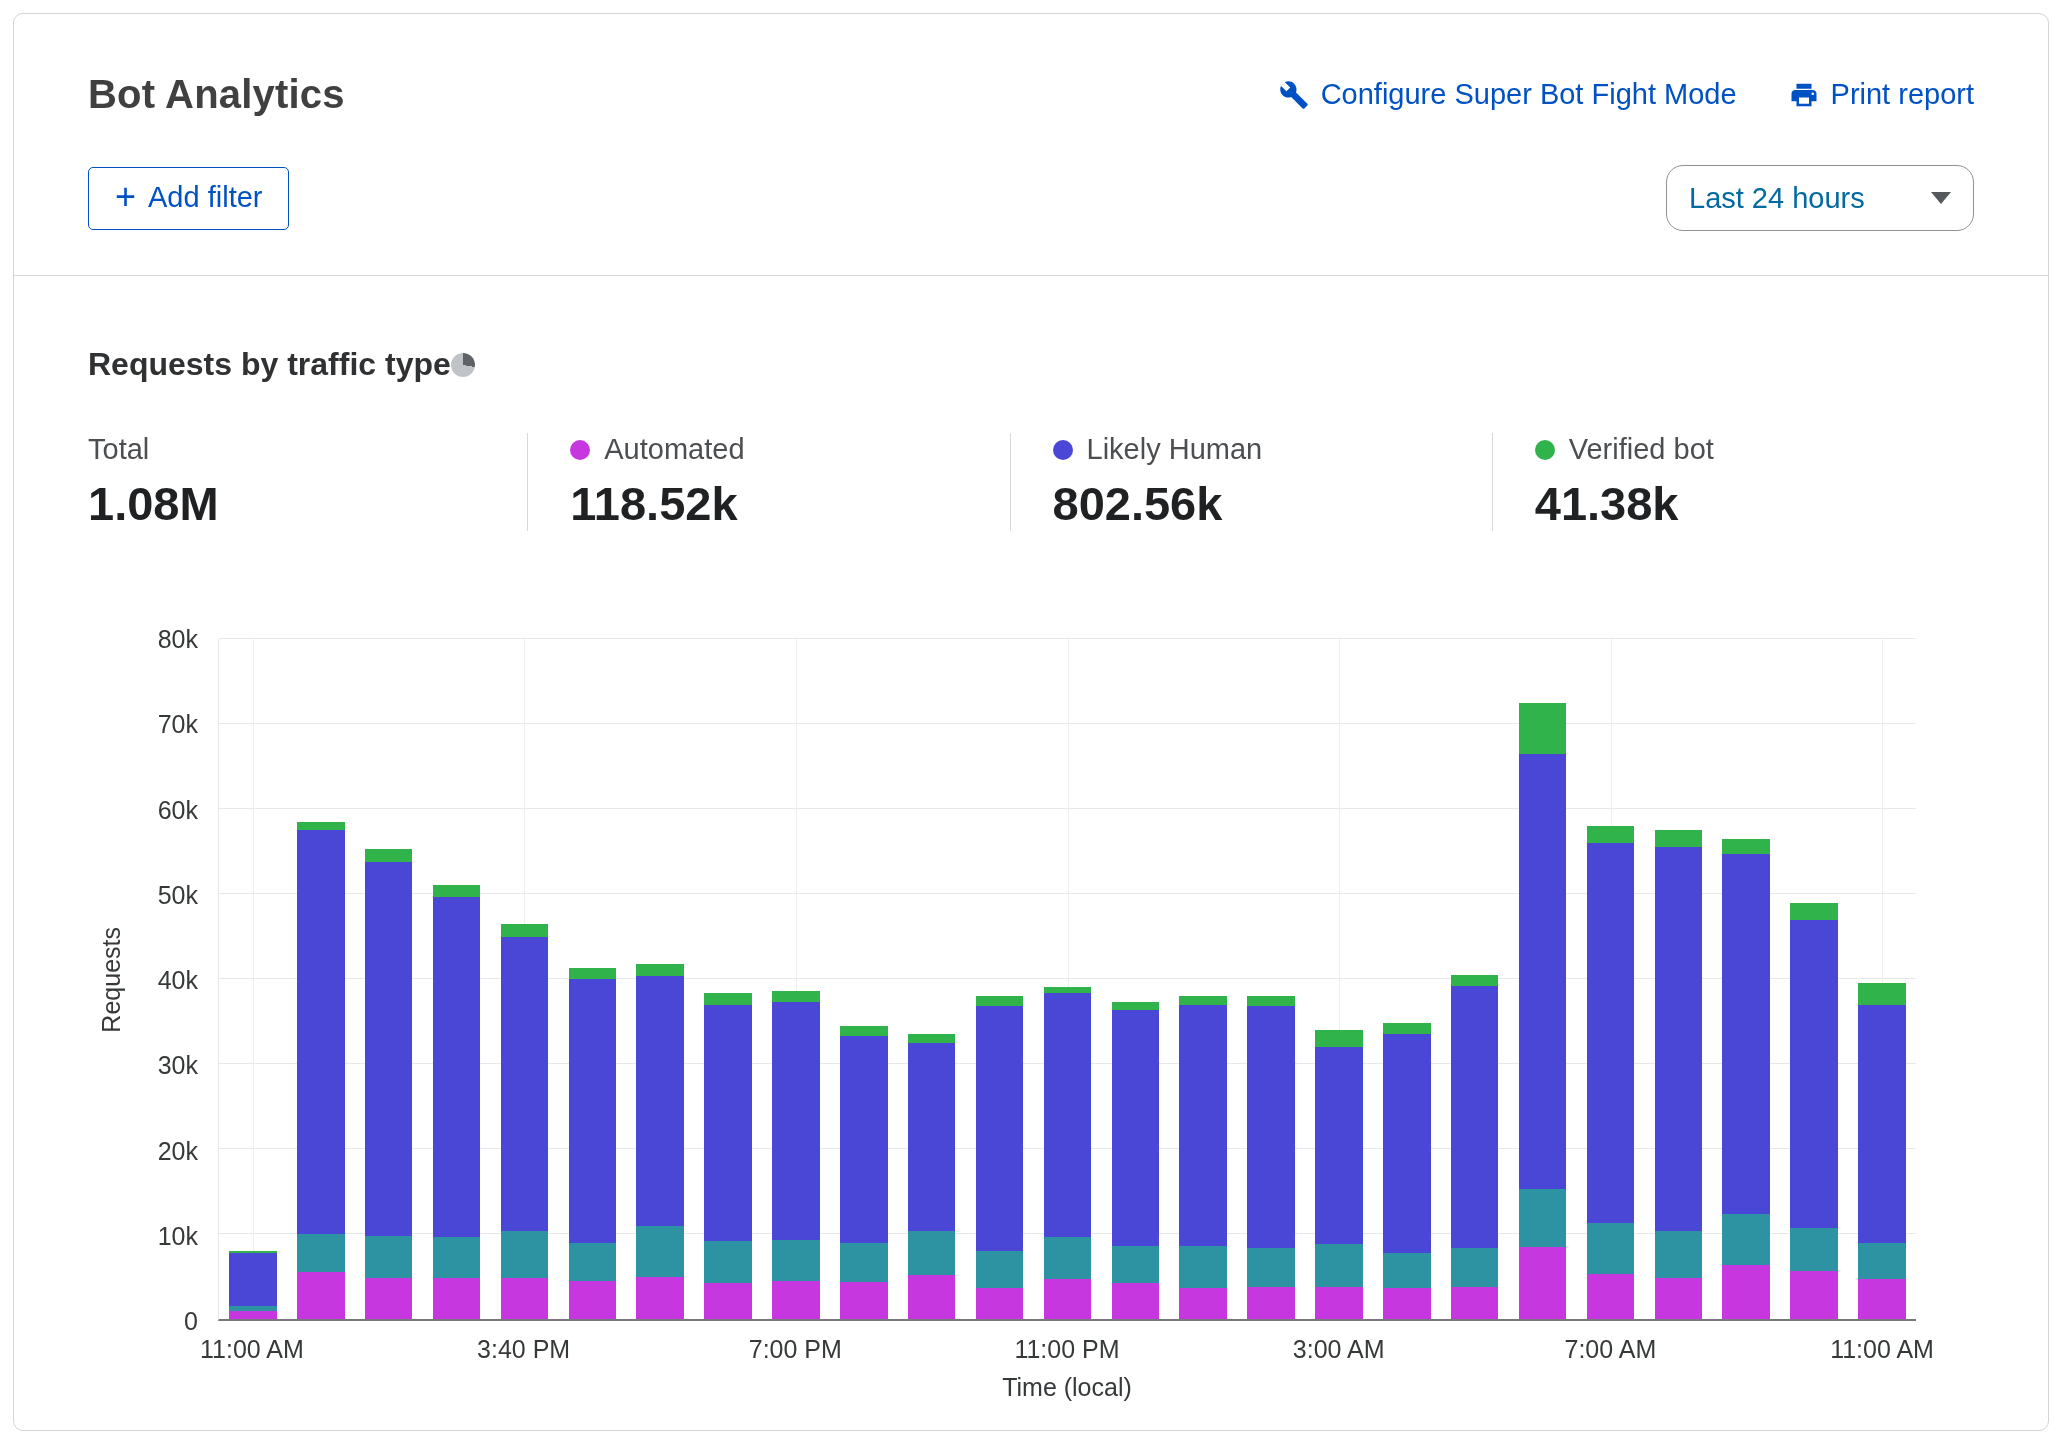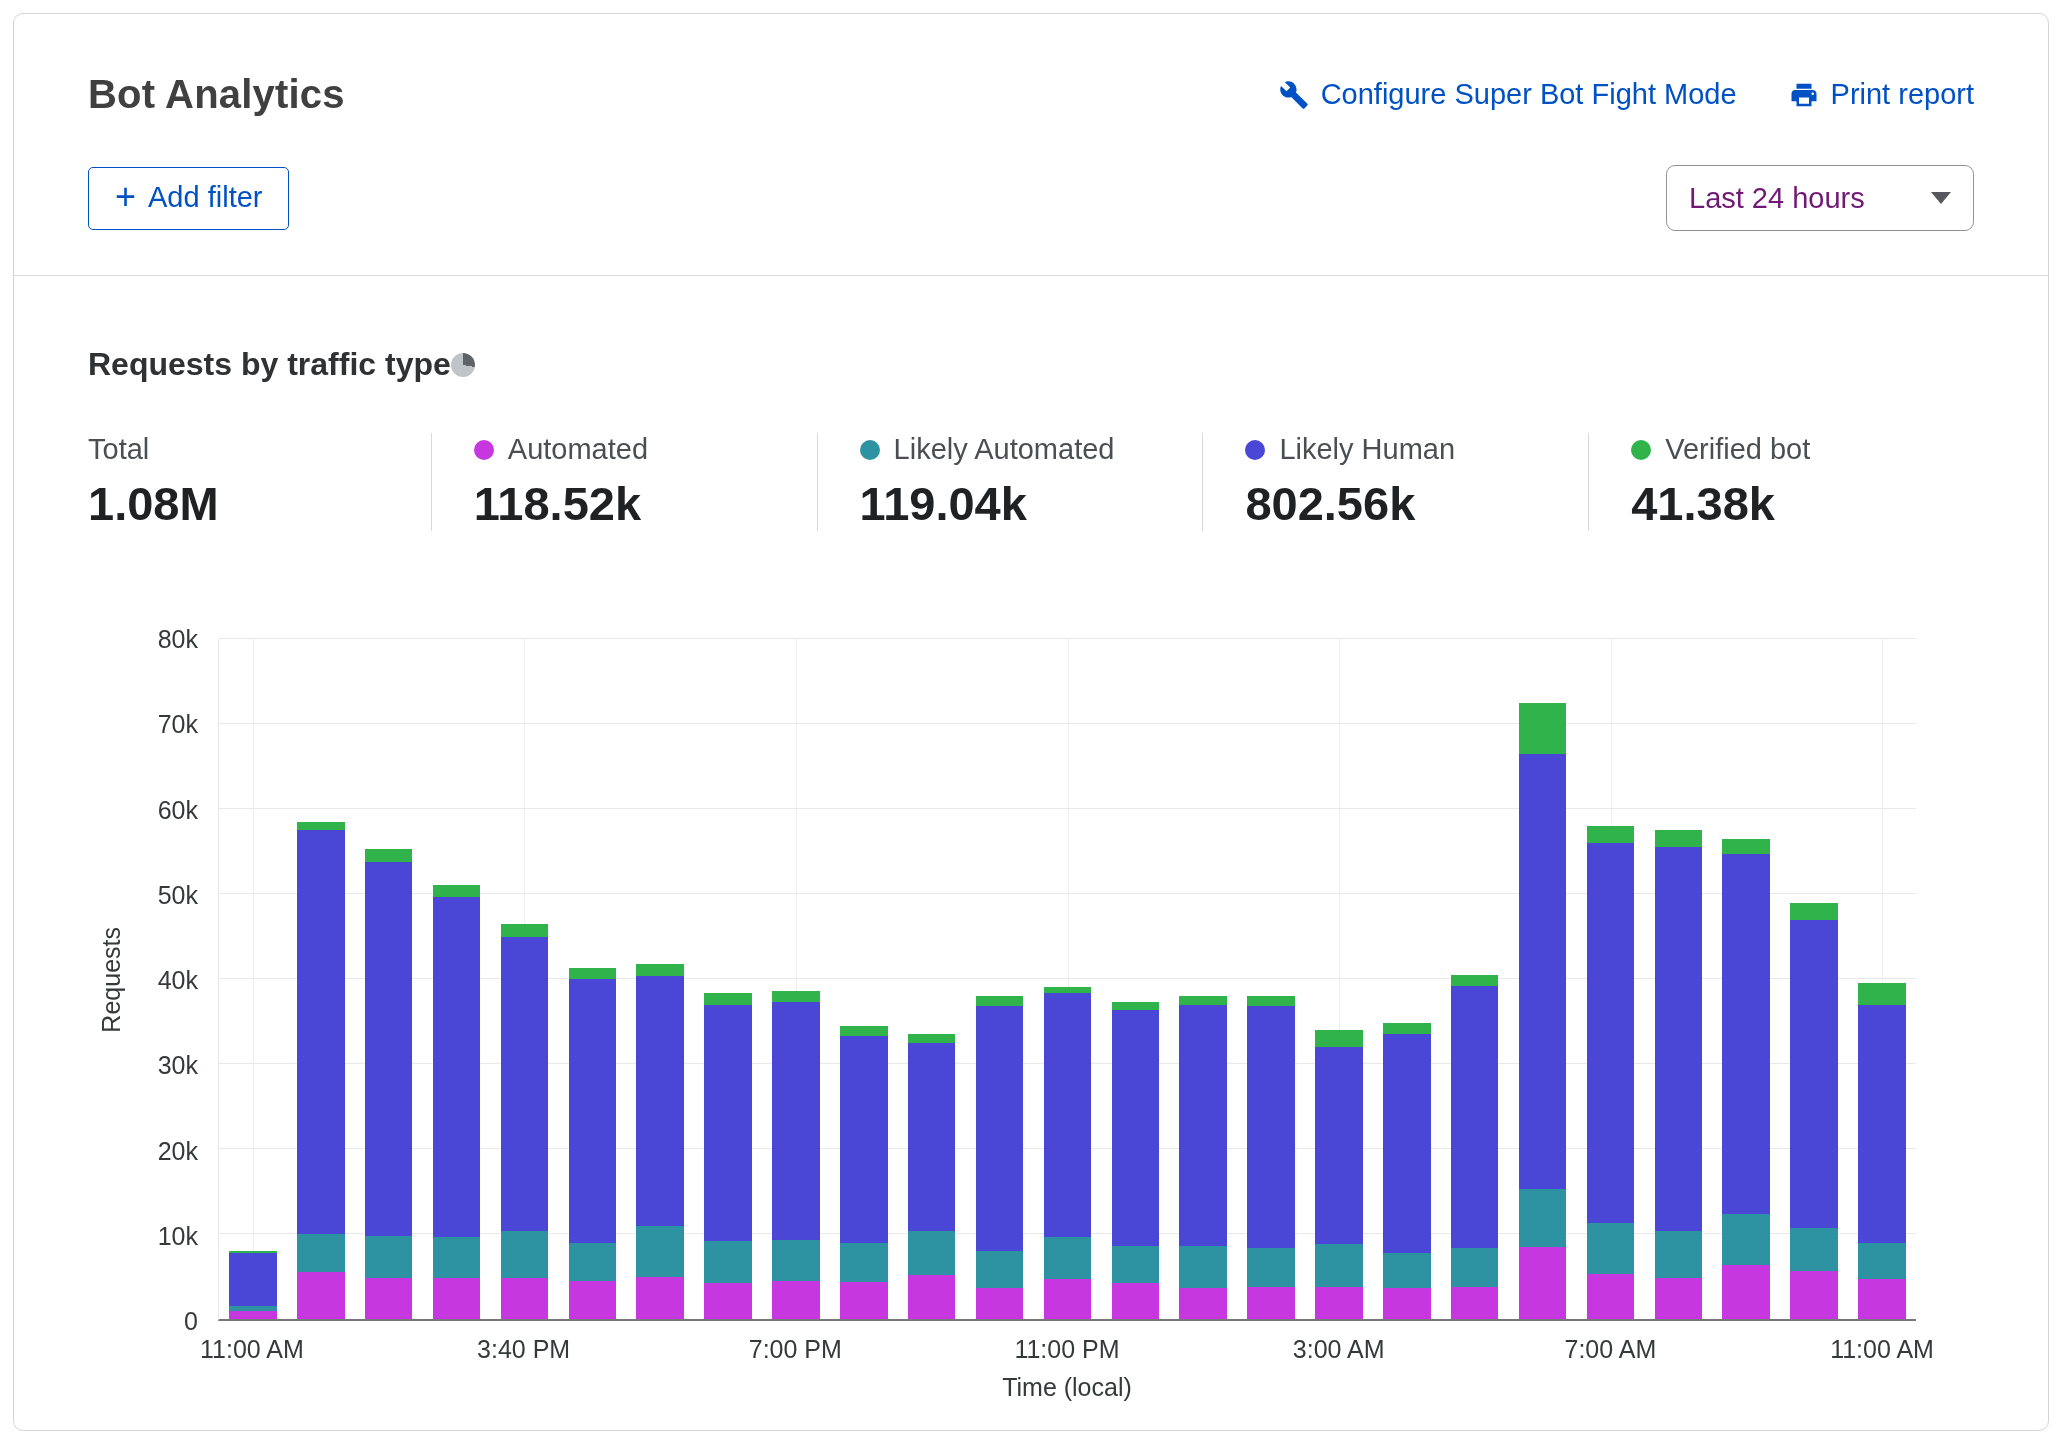--- a/index.html
+++ b/index.html
@@ -20,23 +20,23 @@
   .link svg { display:block; }
   .filter-row { margin-top:48px; display:flex; align-items:center; justify-content:space-between; }
   .add-filter {
     display:flex; align-items:center; gap:12px;
     background:#fff; border:1px solid #0051c3; color:#0051c3;
     border-radius:5px; font-size:29px; font-family:inherit;
     padding:13px 26px 15px; cursor:pointer;
   }
   .add-filter .plus { font-size:36px; line-height:28px; font-weight:400; }
   .select {
-    width:308px; height:66px; border:1px solid #8f9296; border-radius:9px;
+    width:308px; height:66px; border:1px solid #8f9296; border-radius:17px;
     display:flex; align-items:center; justify-content:space-between;
-    padding:0 22px; font-size:29px; color:#701a75; background:#fff; cursor:pointer;
+    padding:0 22px; font-size:29px; color:#0369a1; background:#fff; cursor:pointer;
   }
   .chevron { width:0; height:0; border-left:10px solid transparent; border-right:10px solid transparent; border-top:12px solid #55585c; }
 
   
   .card-body { padding:70px 74px 28px; }
   .section-title-row { display:flex; align-items:center; gap:0; margin-bottom:50px; }
   h2 { font-size:32px; font-weight:700; color:#2f3133; }
   .pie-icon {
     width:24px; height:24px; border-radius:50%;
     background:conic-gradient(#5f6368 0deg 100deg, #c0c4c9 100deg 360deg);
@@ -126,27 +126,20 @@
         </div>
         <div class="stat with-divider">
           <div class="stat-label-row">
             <span class="dot" style="background: rgb(198, 55, 224);"></span>
             <span class="stat-label">Automated</span>
           </div>
           <div class="stat-value">118.52k</div>
         </div>
         <div class="stat with-divider">
           <div class="stat-label-row">
-            <span class="dot" style="background: rgb(45, 147, 162);"></span>
-            <span class="stat-label">Likely Automated</span>
-          </div>
-          <div class="stat-value">119.04k</div>
-        </div>
-        <div class="stat with-divider">
-          <div class="stat-label-row">
             <span class="dot" style="background: rgb(74, 71, 214);"></span>
             <span class="stat-label">Likely Human</span>
           </div>
           <div class="stat-value">802.56k</div>
         </div>
         <div class="stat with-divider">
           <div class="stat-label-row">
             <span class="dot" style="background: rgb(49, 179, 76);"></span>
             <span class="stat-label">Verified bot</span>
           </div>

